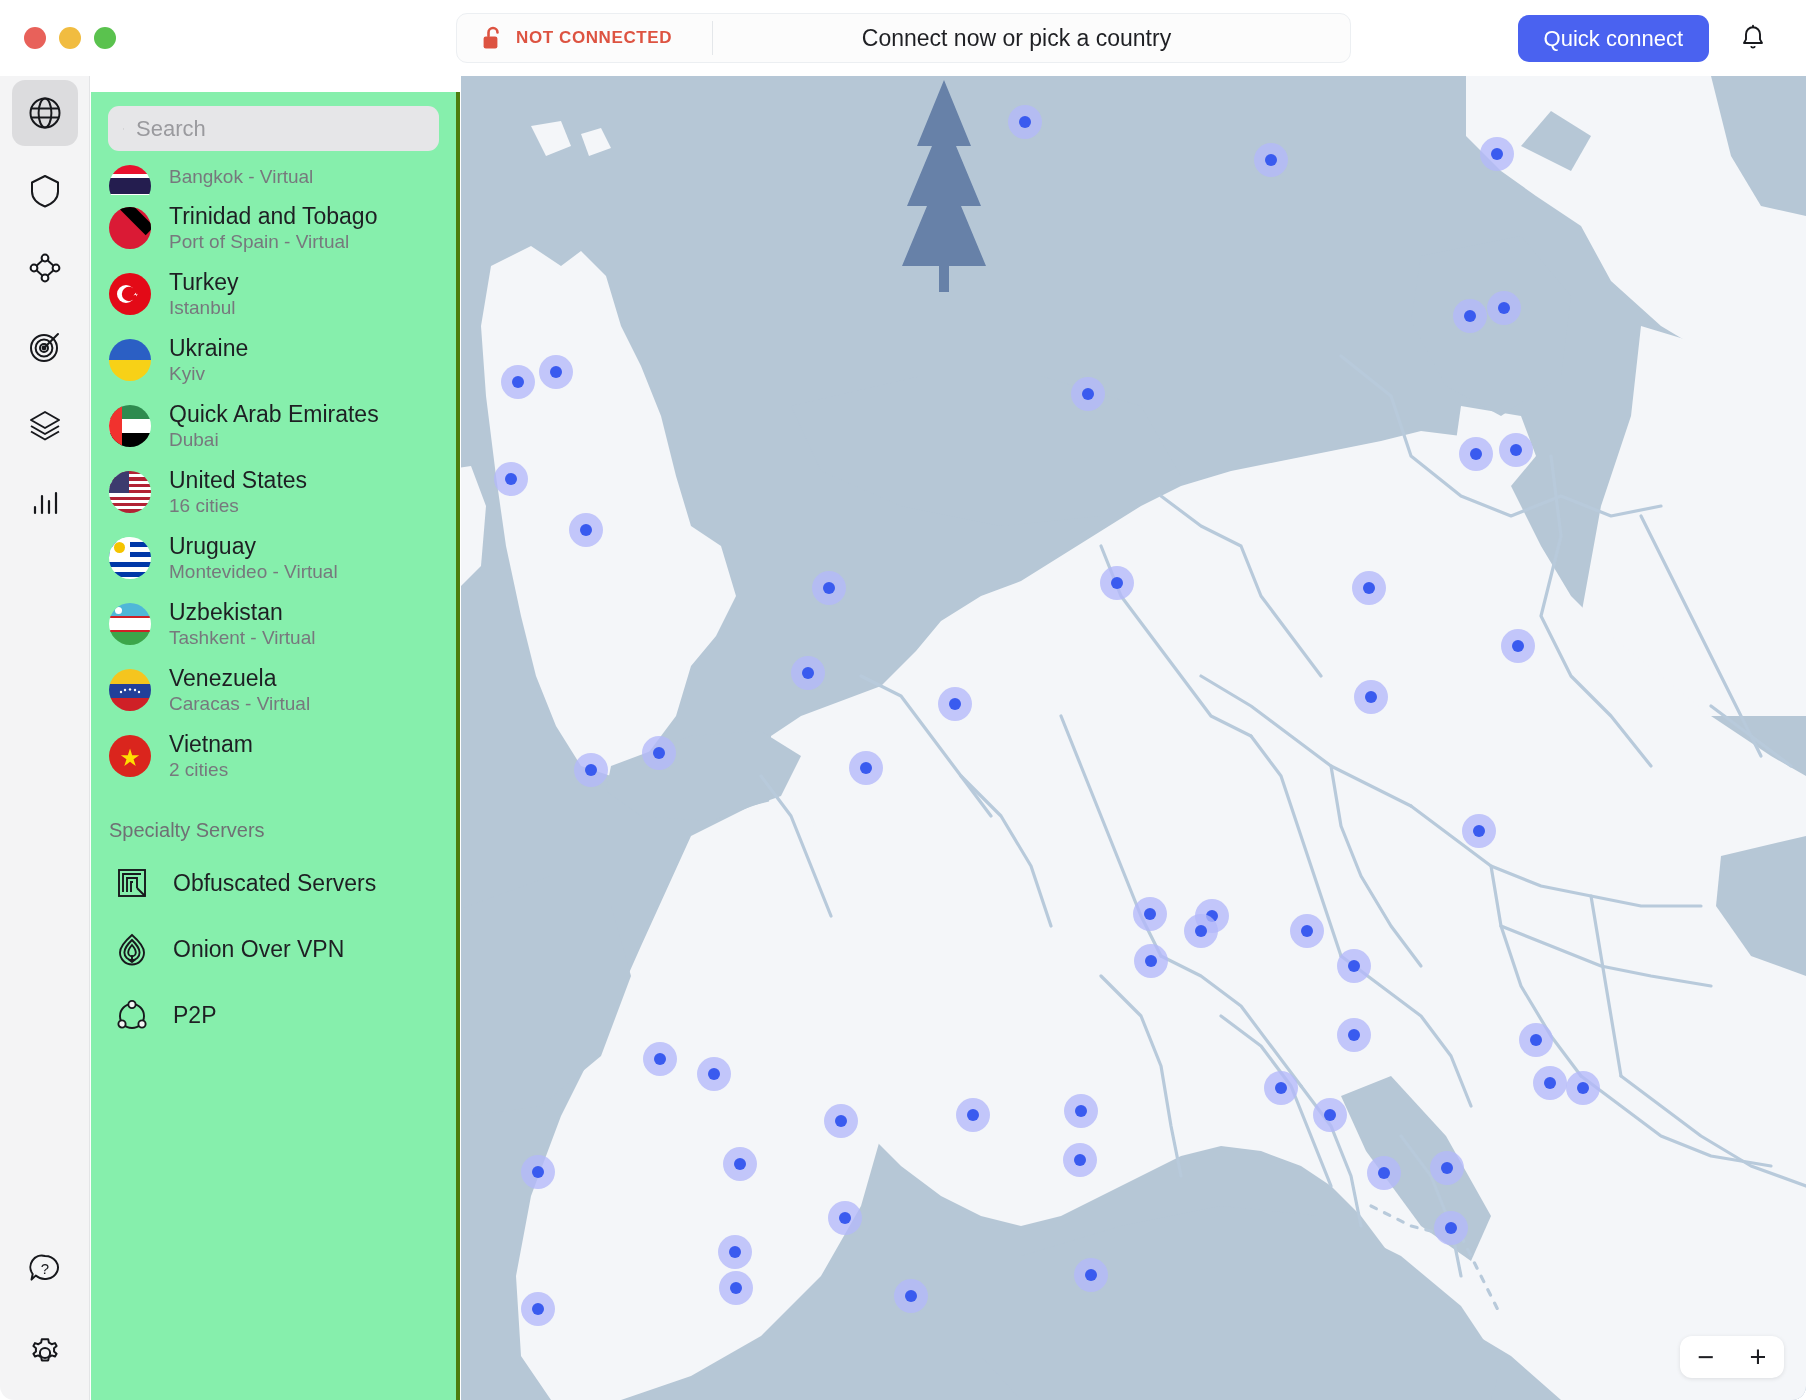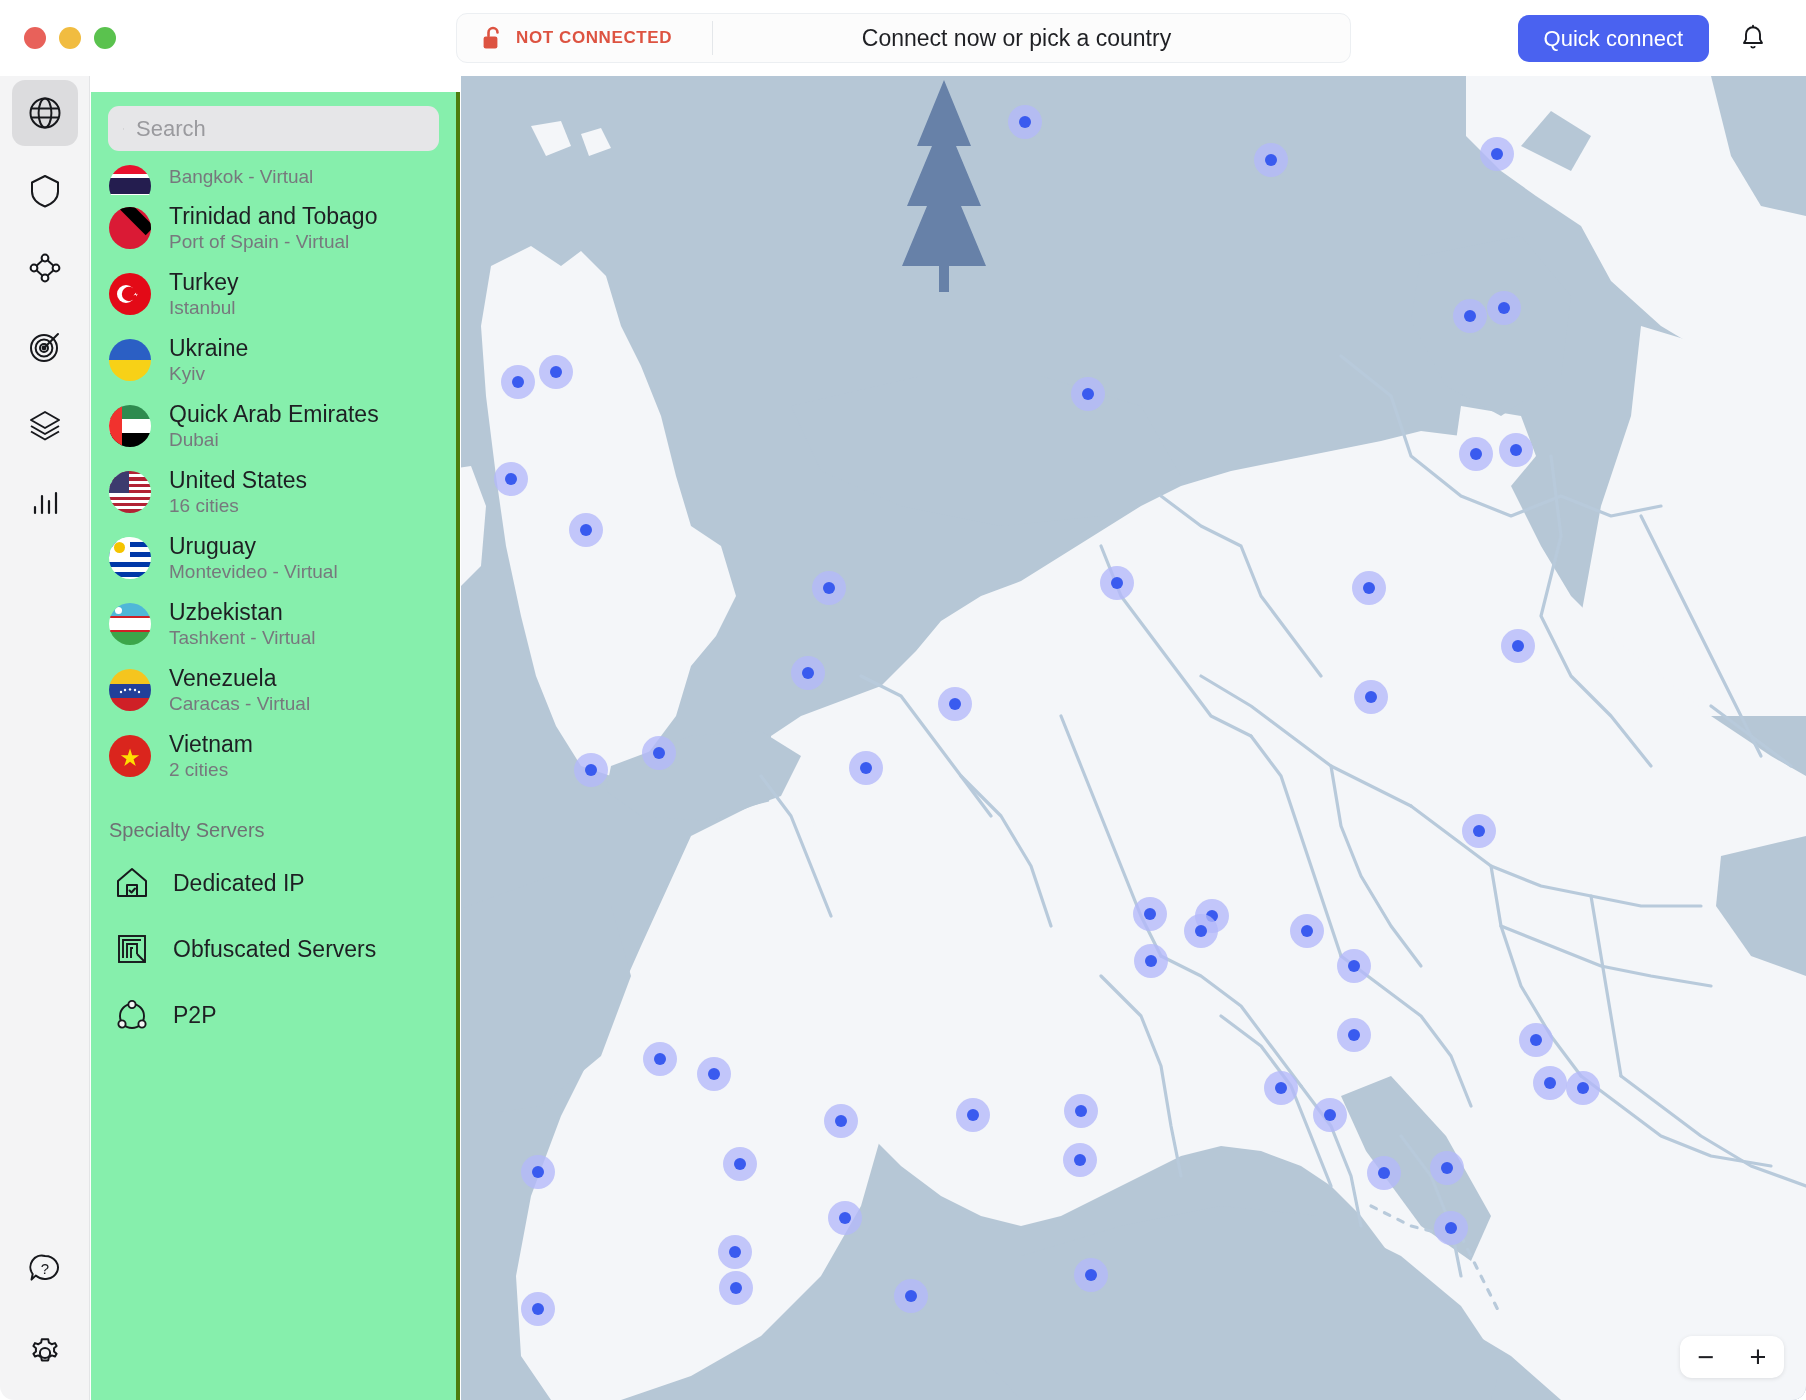--- a/index.html
+++ b/index.html
@@ -457,49 +457,50 @@
           </svg>
         </div>
         <div class="country-txt">
           <div class="country-name">Vietnam</div>
           <div class="country-sub">2 cities</div>
         </div>
       </div>
 
       <div class="section-head">Specialty Servers</div>
 
-      <div class="spec-row">
-        <div class="spec-icon">
-          <svg width="36" height="36" viewBox="0 0 36 36">
-            <g fill="none" stroke="#17181c" stroke-width="2" stroke-linejoin="round">
-              <path d="M4 16 L18 4 L32 16 V31 H4 Z"></path>
-              <rect x="13" y="20" width="10" height="11"></rect>
-              <path d="M15.5 25.5 l2 2 l3.5 -4" stroke-linecap="round"></path>
-            </g>
-          </svg>
-        </div>
-        <div class="spec-label">Dedicated IP</div>
-      </div>
 
 
       <div class="spec-row">
         <div class="spec-icon">
           <svg width="36" height="36" viewBox="0 0 36 36">
             <g fill="none" stroke="#17181c" stroke-width="1.9" stroke-linejoin="miter">
               <rect x="5" y="5" width="26" height="26"></rect>
               <path d="M9 27 V9 H27"></path>
               <path d="M13 27 V13 H23 V23"></path>
               <path d="M17 27 V17 H19"></path>
               <path d="M31 31 L23 23"></path>
             </g>
           </svg>
         </div>
         <div class="spec-label">Obfuscated Servers</div>
       </div>
 
+      <div class="spec-row">
+        <div class="spec-icon">
+          <svg width="36" height="36" viewBox="0 0 36 36">
+            <g fill="none" stroke="#17181c" stroke-width="1.9">
+              <path d="M18 4 C26 11 30 16 30 21.5 A12 12 0 0 1 6 21.5 C6 16 10 11 18 4 z"></path>
+              <path d="M18 9 C23 14 25.6 17 25.6 21.5 A7.6 7.6 0 0 1 10.4 21.5 C10.4 17 13 14 18 9 z"></path>
+              <path d="M18 14 C20.6 17 21.8 19 21.8 21.5 A3.8 3.8 0 0 1 14.2 21.5 C14.2 19 15.4 17 18 14 z"></path>
+              <path d="M18 25 v6 M15.5 29 l2.5 2 l2.5 -2" stroke-linecap="round"></path>
+            </g>
+          </svg>
+        </div>
+        <div class="spec-label">Onion Over VPN</div>
+      </div>
 
       <div class="spec-row">
         <div class="spec-icon">
           <svg width="36" height="36" viewBox="0 0 36 36">
             <g fill="none" stroke="#17181c" stroke-width="1.9">
               <circle cx="18" cy="19" r="12"></circle>
               <circle cx="18" cy="7.5" r="3.6" fill="#f4f4f5"></circle>
               <circle cx="8" cy="27" r="3.6" fill="#f4f4f5"></circle>
               <circle cx="28" cy="27" r="3.6" fill="#f4f4f5"></circle>
             </g>

